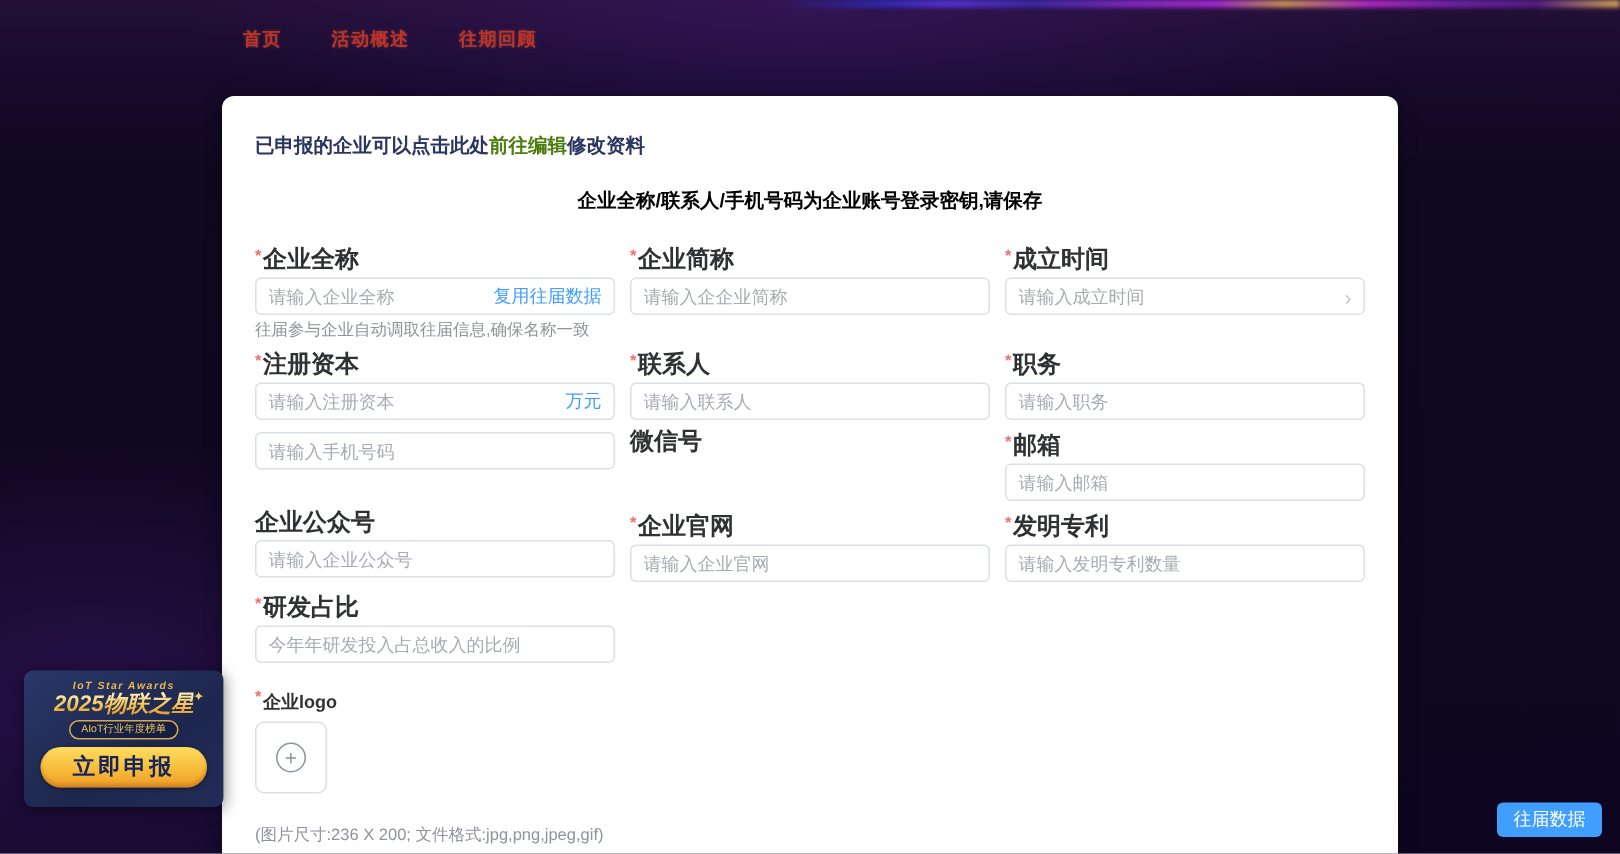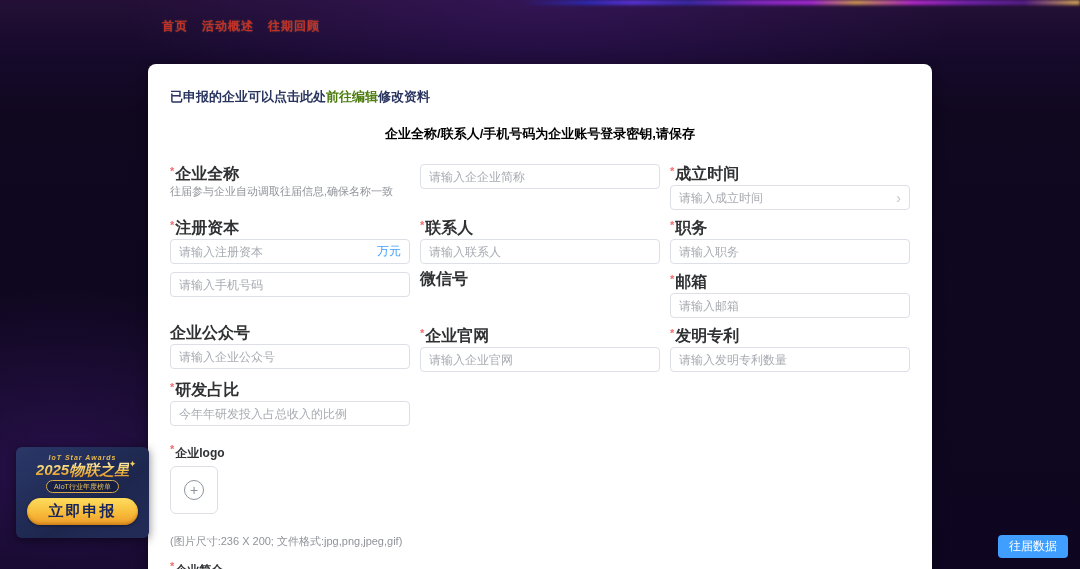--- a/index.html
+++ b/index.html
@@ -19,21 +19,21 @@
   }
   .logo-strip {
     position:absolute; top:0; left:520px; right:0; height:5px;
     background:linear-gradient(90deg, transparent 0%, #2c2bb8 12%, #5a35e0 20%, #3a2bb0 30%,
       #8a2bd0 42%, #b02be0 52%, #d8a050 60%, #c02bd8 70%, #7a25b8 80%, #5a1f90 90%, #d8a858 99%);
     filter:blur(1.5px); opacity:.9;
   }
   
   .nav {
     position:absolute; top:0; left:0; right:0; height:53px;
-    display:flex; align-items:center; padding-left:162px; gap:14px;text-align:right;
+    display:flex; align-items:center; padding-left:162px; gap:33px;text-align:right;
   }
   .nav a {
     font-size:12px; font-weight:bold; text-decoration:none;
     color:#c23127; text-shadow:0 0 2px rgba(220,150,60,.35);
     cursor:pointer; letter-spacing:1px;
   }
   
   .card {
     position:absolute; left:148px; top:64px; width:784px; height:560px;
     background:#ffffff; border-radius:8px; padding:24px 22px 0 22px;
@@ -125,23 +125,28 @@
 <main class="card">
 
   <div class="notice"><span>已申报的企业可以点击此处</span><span class="link">前往编辑</span><span>修改资料</span></div>
 
   <div class="warning">企业全称/联系人/手机号码为企业账号登录密钥,请保存</div>
 
   <div class="grid">
 
     <div class="field req">
       <label>企业全称</label>
+      <div class="ibox">
+        <input placeholder="请输入企业全称" style="">
+        <span class="suffix-link">复用往届数据</span>
+      </div>
       <div class="helper">往届参与企业自动调取往届信息,确保名称一致</div>
     </div>
     <div class="field req">
+      <label>企业简称</label>
       <div class="ibox">
         <input placeholder="请输入企企业简称" style="">
       </div>
     </div>
     <div class="field req">
       <label>成立时间</label>
       <div class="ibox">
         <input placeholder="请输入成立时间" style="">
         <span class="chevron">›</span>
       </div>

